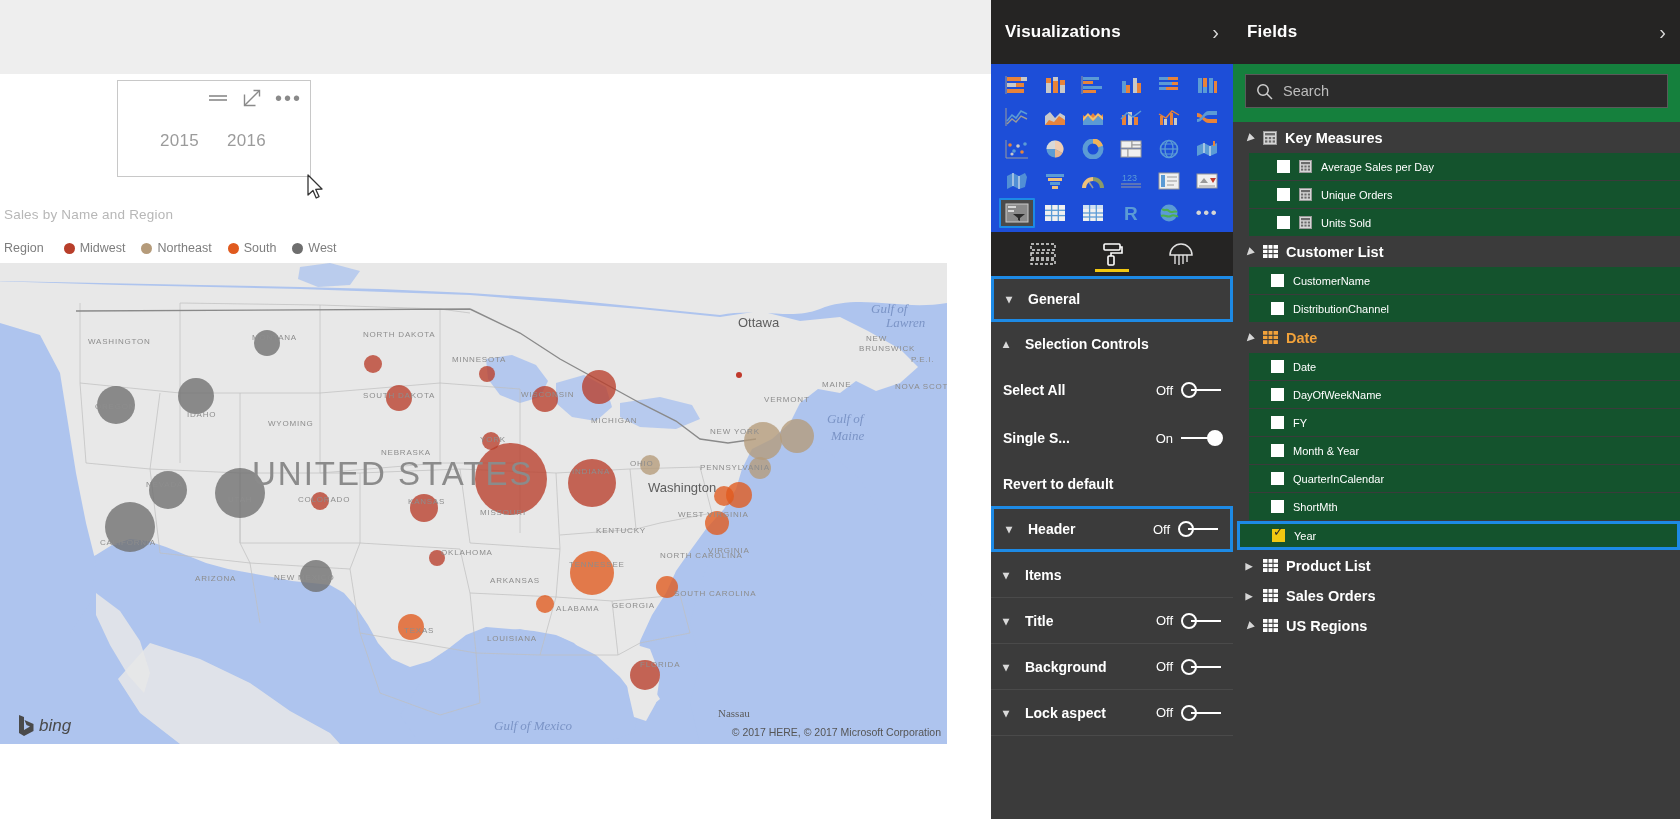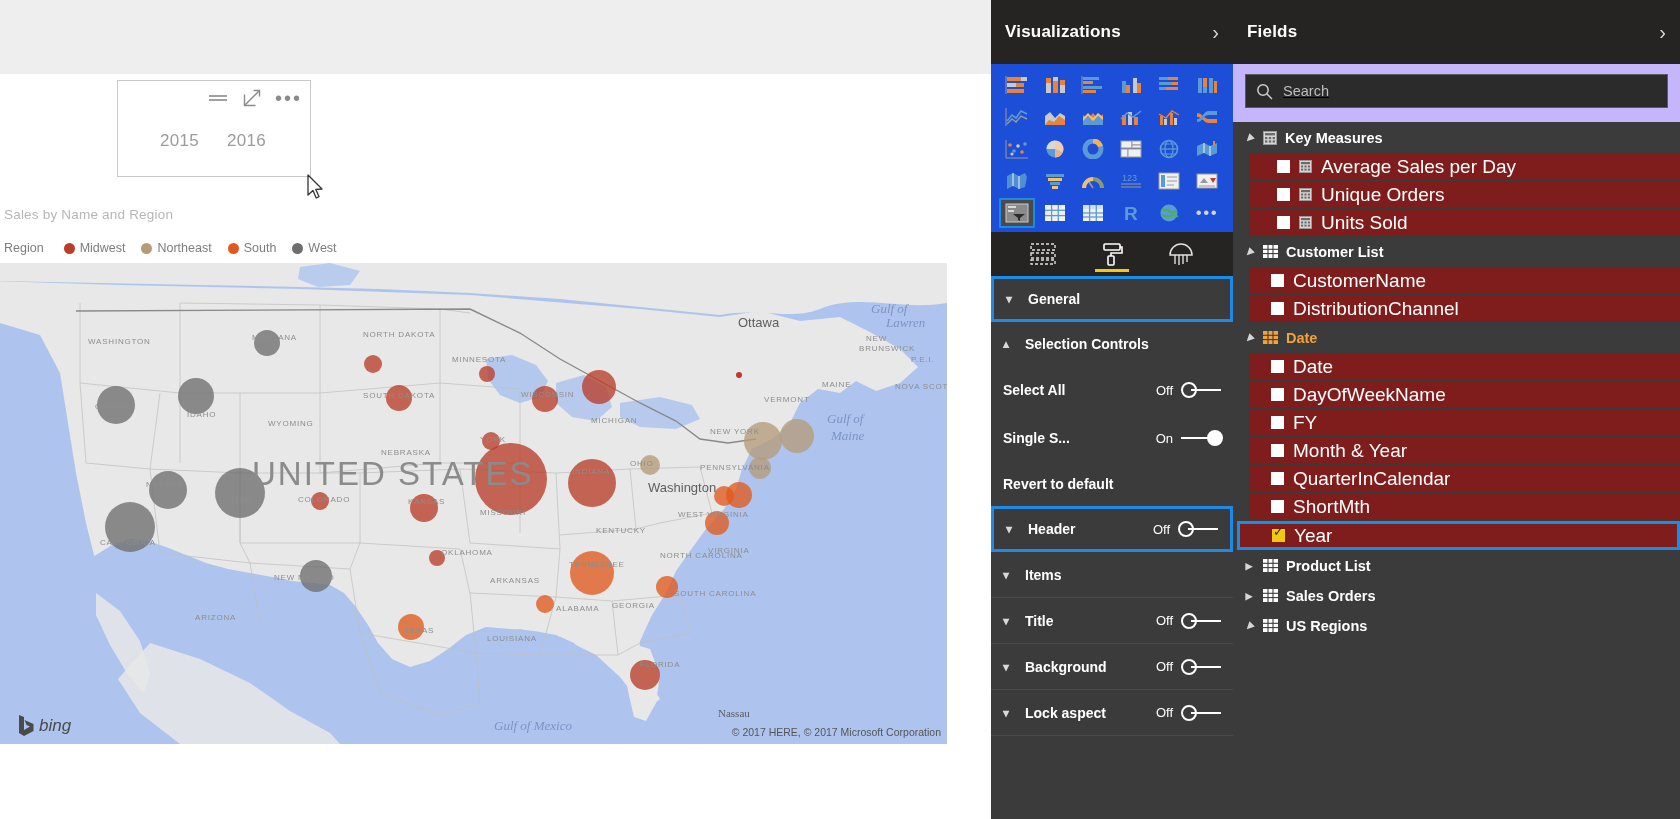--- a/index.html
+++ b/index.html
@@ -189,41 +189,41 @@
     border: 2px solid #ffffff; background: transparent; left: 0;
   }
   .toggle.on .knob { background: #ffffff; border-color:#ffffff; left: 26px; }
   .toggle.on .track { left: 0px; width: 30px; }
 
   
   #fields-panel {
     position: absolute; left: 1233px; top: 0; width: 447px; height: 819px;
     background: #3b3b3b;
   }
-  #fields-search-wrap { background: #c4b5fd; padding: 10px 12px 14px 12px; text-decoration: underline; }
+  #fields-search-wrap { background: #15803d; padding: 10px 12px 14px 12px; }
   #fields-search {
     height: 34px; background: #2b2b2b; border: 1px solid #5a5a5a;
     display: flex; align-items: center; padding: 0 10px; gap: 10px;
   }
   #fields-search .ph { color: #bdbdbd; font-size: 14.5px; }
 
   .field-table {
     height: 29px; display: flex; align-items: center; gap: 8px;
     padding-left: 10px; color: #ffffff; font-size: 14.5px; font-weight: bold;
     margin-top: 1px;
   }
   .field-table.accent { color: #f2a23a; }
   .tri {
     width: 12px; color: #d6d6d6; font-size: 9px; display: inline-block;
     text-align: center;
   }
   .field-item {
     height: 27px; display: flex; align-items: center; gap: 9px;
-    margin: 1px 0 1px 16px; background: #7f1d1d; padding-left: 22px;
-    color: #ffffff; font-size: 19px;
+    margin: 1px 0 1px 16px; background: #14532d; padding-left: 22px;
+    color: #ffffff; font-size: 11px;
   }
   .field-item.measure { padding-left: 28px; }
   .field-item.selected {
     border: 3px solid #1d8ae5; margin-left: 4px; padding-left: 32px; height: 29px;
   }
   .chk {
     width: 13px; height: 13px; background: #ffffff; display:inline-block;
     flex: none;
   }
   .chk.checked {
@@ -423,21 +423,21 @@
           <span class="state-label" style="left: 700px; top: 200px;">PENNSYLVANIA</span>
           <span class="state-label" style="left: 480px; top: 245px;">MISSOURI</span>
           <span class="state-label" style="left: 100px; top: 275px;">CALIFORNIA</span>
           <span class="state-label" style="left: 678px; top: 247px;">WEST VIRGINIA</span>
           <span class="state-label" style="left: 596px; top: 263px;">KENTUCKY</span>
           <span class="state-label" style="left: 688px; top: 283px; margin-left: 20px;">VIRGINIA</span>
           <span class="state-label" style="left: 569px; top: 297px;">TENNESSEE</span>
           <span class="state-label" style="left: 660px; top: 288px;">NORTH CAROLINA</span>
           <span class="state-label" style="left: 441px; top: 285px;">OKLAHOMA</span>
           <span class="state-label" style="left: 490px; top: 313px;">ARKANSAS</span>
-          <span class="state-label" style="left: 195px; top: 311px; margin-top: 39px;">ARIZONA</span>
+          <span class="state-label" style="left: 195px; top: 311px;">ARIZONA</span>
           <span class="state-label" style="left: 274px; top: 310px;">NEW MEXICO</span>
           <span class="state-label" style="left: 674px; top: 326px;">SOUTH CAROLINA</span>
           <span class="state-label" style="left: 556px; top: 341px;">ALABAMA</span>
           <span class="state-label" style="left: 612px; top: 338px;">GEORGIA</span>
           <span class="state-label" style="left: 404px; top: 363px;">TEXAS</span>
           <span class="state-label" style="left: 487px; top: 371px;">LOUISIANA</span>
           <span class="state-label" style="left: 640px; top: 397px;">FLORIDA</span>
           <span class="state-label" style="left: 822px; top: 117px;">MAINE</span>
           <span class="state-label" style="left: 764px; top: 132px;">VERMONT</span>
           <span class="state-label" style="left: 895px; top: 119px;">NOVA SCOTIA</span>

